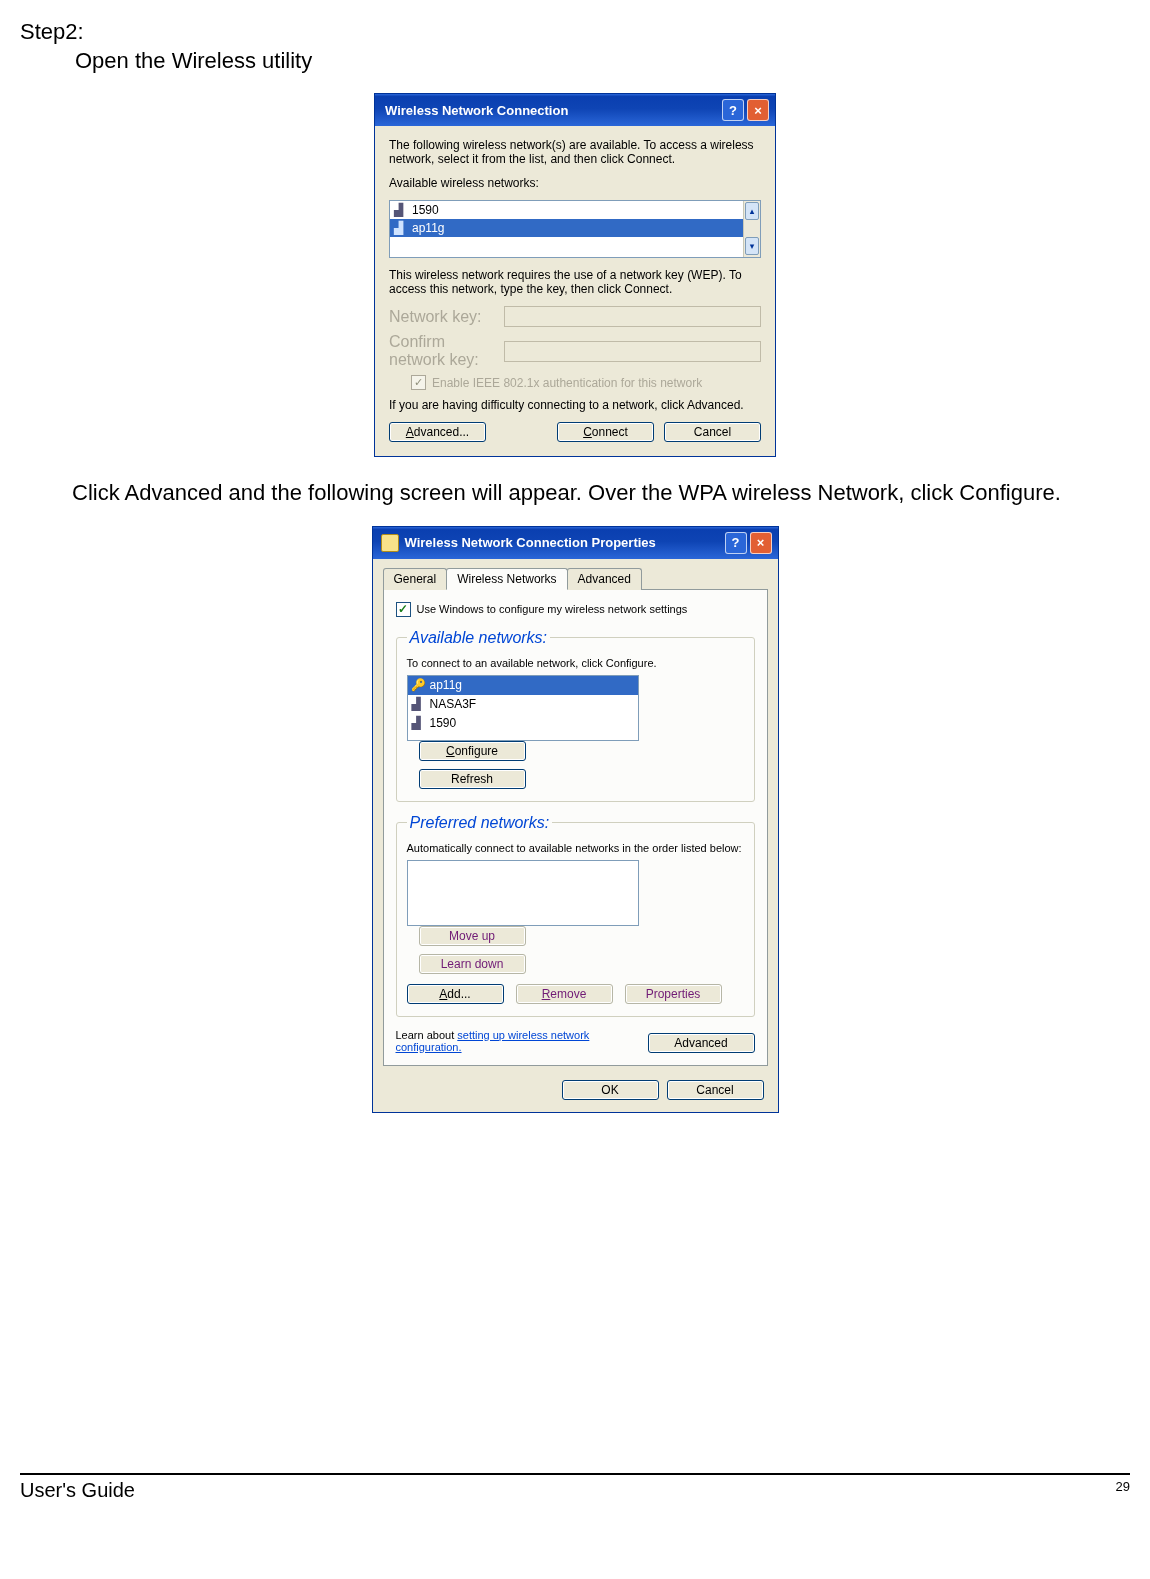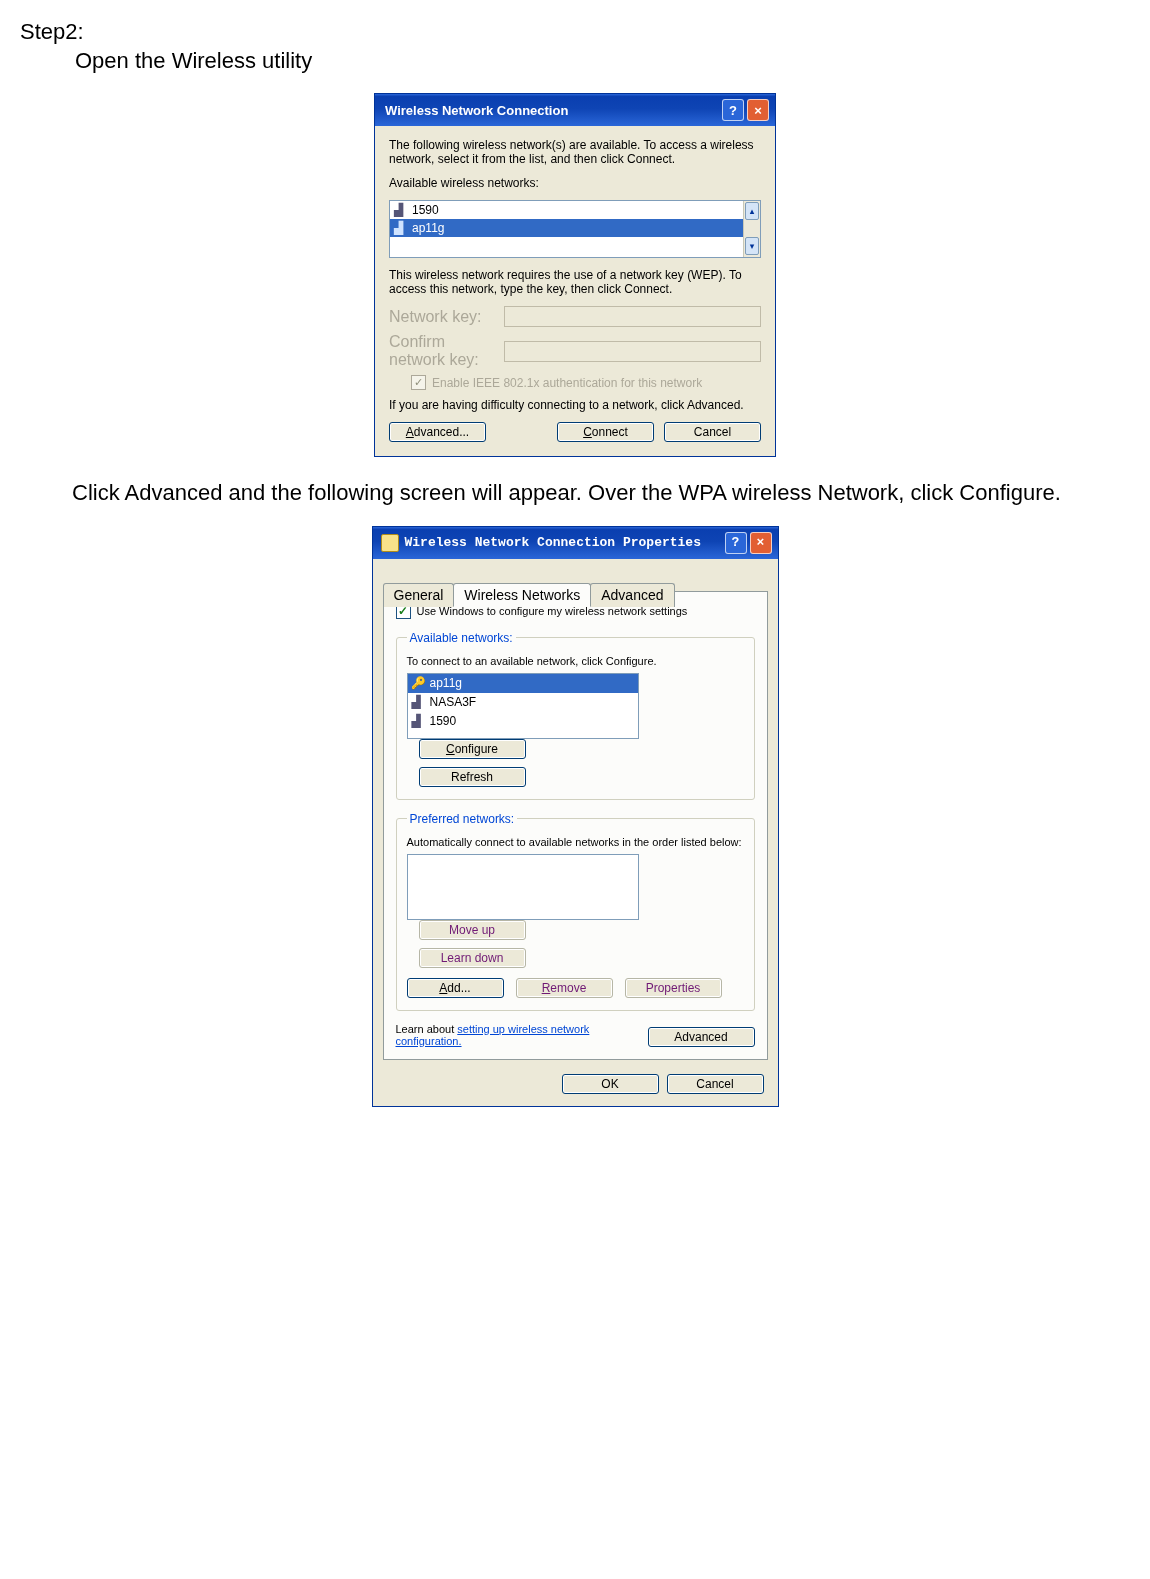--- a/index.html
+++ b/index.html
@@ -105,36 +105,36 @@
       text-align: left;
       background: #ece9d8;
       border: 1px solid #003399;
       font-family: Tahoma, Arial, sans-serif;
       font-size: 11px;
       color:#000;
     }
     .titlebar2 {
       background: linear-gradient(to bottom, #2a66d8 0%, #0a3fb0 8%, #0e44b4 45%, #2a66d8 100%);
       color:#fff; font-weight:bold; padding:5px 6px 5px 8px;
-      display:flex; align-items:center; font-size:13px;font-family:Liberation Mono, monospace;
+      display:flex; align-items:center; font-size:13px;
     }
     .t2-icon { width:16px; height:16px; background:#f8e28a; border:1px solid #b08c1a; margin-right:6px; border-radius:2px;}
     .dlg2-body { padding: 8px 10px 10px 10px; }
     .tabs { display:flex; border-bottom:1px solid #919b9c; margin-bottom:-1px;}
-    .tab { background:#ece9d8; border:1px solid #919b9c; border-bottom:none; padding:3px 10px; margin-right:-1px; font-size:14px; border-radius:3px 3px 0 0; position:relative; top:16px;}
+    .tab { background:#ece9d8; border:1px solid #919b9c; border-bottom:none; padding:3px 10px; margin-right:-1px; font-size:12px; border-radius:3px 3px 0 0; position:relative; top:1px;}
     .tab.active { background:#fcfcfa; z-index:2; border-bottom:1px solid #fcfcfa;}
     .tabpane {
       border:1px solid #919b9c; background:#fcfcfa; padding:12px 12px 12px 12px;
     }
     .chk2-row { display:flex; align-items:center; margin-bottom:12px; font-size:11px;}
     .chk2 { width:13px; height:13px; border:1px solid #1c5180; background:#fff; margin-right:6px; display:inline-flex; align-items:center; justify-content:center; color:#1a7e1a; font-size:12px; font-weight:bold;}
     fieldset.grp {
       border:1px solid #d0d0bf; border-radius:3px; padding:8px 10px 12px 10px; margin:0 0 12px 0;
     }
-    fieldset.grp legend { color:#0046d5; font-size:12px; padding:0 3px;}
+    fieldset.grp legend { color:#0046d5; font-size:16px; padding:0 3px;font-style:italic;}
     .grp-text { margin:2px 0 6px 0;}
     .listbox2 { background:#fff; border:1px solid #7f9db9; height:64px; width:230px; display:inline-block; vertical-align:top;}
     .listbox2 .listitem { height:19px; }
     .li-sel2 { background:#316ac5; color:#fff;}
     .side-btns { display:inline-flex; flex-direction:column; gap:8px; margin-left:12px; vertical-align:top;}
     .xp-btn.wide { min-width:85px;}
     .listbox3 { background:#fff; border:1px solid #7f9db9; height:64px; width:230px; display:inline-block; vertical-align:top;}
     .xp-btn.disabled { color:#701a75; border-color:#b6b6a6;}
     .learn-row { display:flex; align-items:flex-end; justify-content:space-between; margin-top:4px;}
     .linklike { color:#0046d5; text-decoration:underline;}
@@ -280,14 +280,23 @@
           </div>
         </div>
         <div class="okcancel">
           <div class="xp-btn">OK</div>
           <div class="xp-btn">Cancel</div>
         </div>
       </div>
     </div>
   </div>
 
+  <div class="footer">
+    <div style="width:100%;">
+      <div class="footer-line"></div>
+      <div style="display:flex; justify-content:space-between;">
+        <span>User's Guide</span>
+        <span class="pnum">29</span>
+      </div>
+    </div>
+  </div>
 
 </div>
 
 </body></html>

